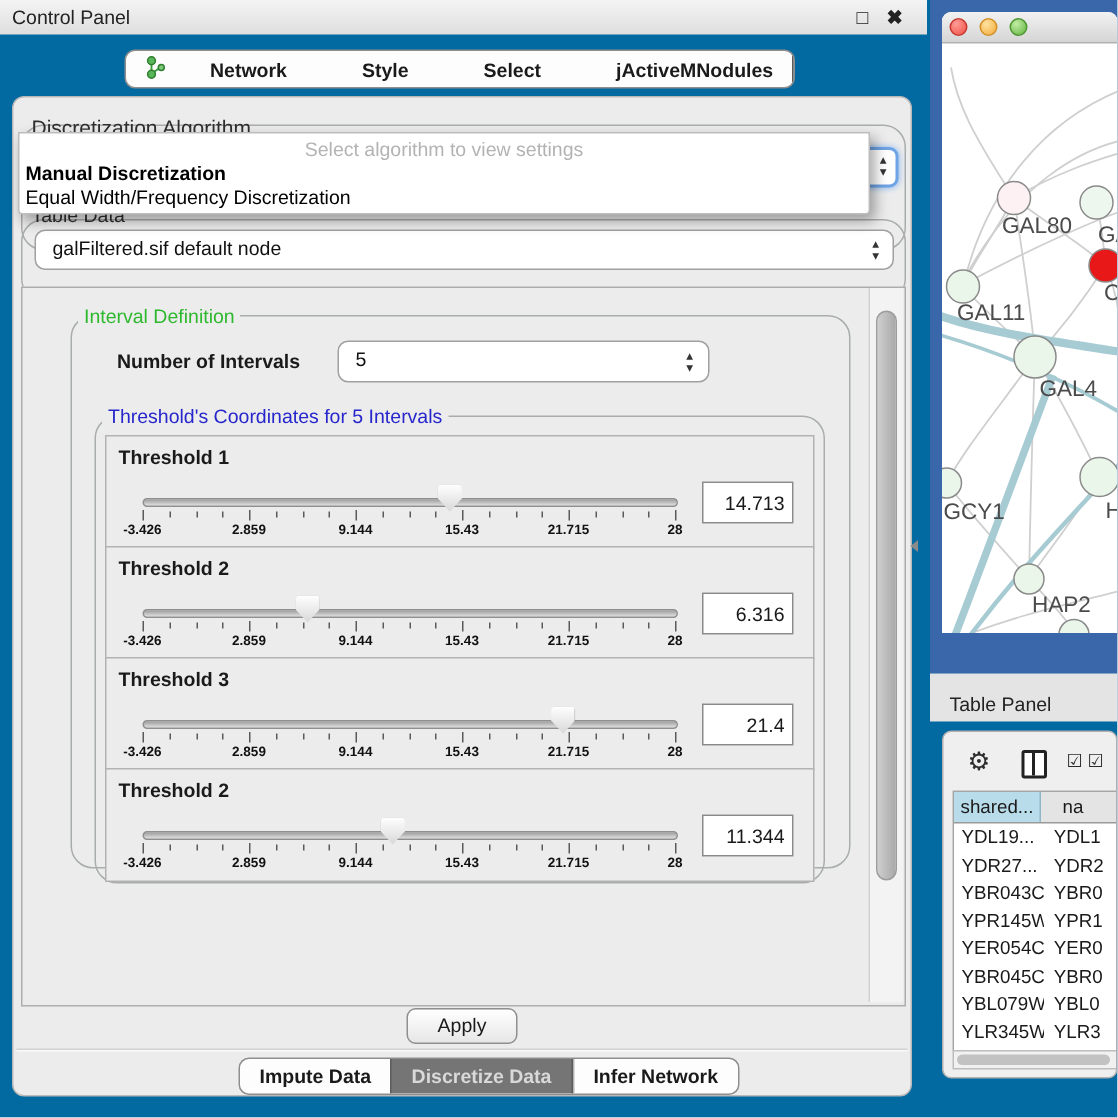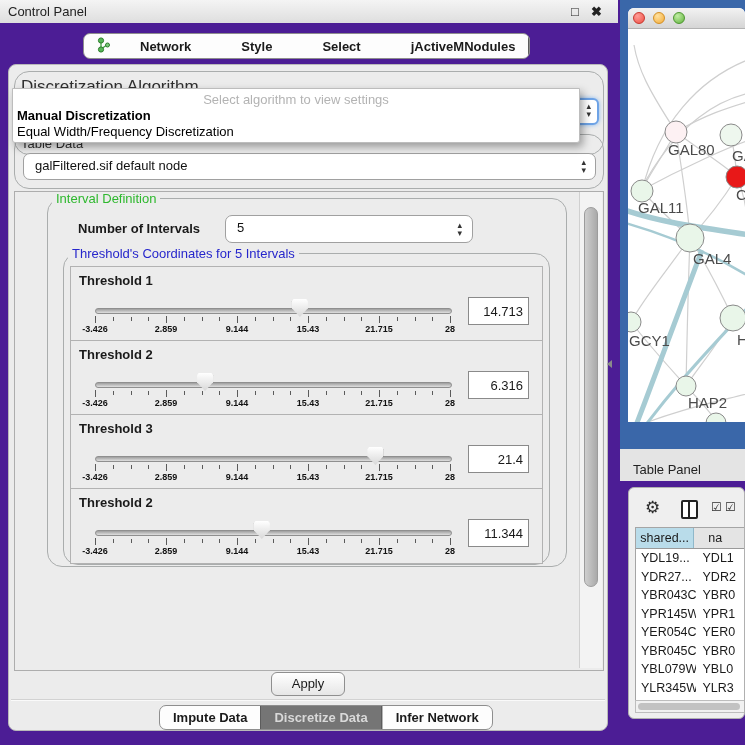--- a/index.html
+++ b/index.html
@@ -1,16 +1,16 @@
 <!DOCTYPE html>
 <html><head>
 <meta charset="utf-8">
 <style>
   html,body{margin:0;padding:0;}
-  #root{position:relative;width:745px;height:745px;background:#4c1d95;overflow:hidden;
+  #root{position:relative;width:745px;height:745px;background:#0369a1;overflow:hidden;
         font-family:"Liberation Sans",sans-serif;color:#1a1a1a;}
   .abs{position:absolute;}
 
   
   .cp-titlebar{left:0;top:0;width:618px;height:23px;background:linear-gradient(#f4f4f4,#dedede);}
   .cp-title{left:8px;top:4px;font-size:13px;color:#222;}
   .win-icon{top:4px;font-size:13px;color:#222;cursor:default;font-weight:bold;}
 
   
   .top-tabbar{left:83px;top:33px;height:24px;width:445px;background:#fdfdfd;
@@ -18,28 +18,28 @@
       font-size:13px;font-weight:bold;color:#1a1a1a;}
   .seg{display:flex;align-items:center;padding:0 13px;white-space:nowrap;}
   .seg .lbl{pointer-events:none;padding-left:24px;}
   .seg-sep{width:1px;background:#b5b5b5;margin:4px 0;}
   .seg.selected{background:#6f6f6f;color:#d6d6d6;border-left:1px solid #5c5c5c;border-right:1px solid #5c5c5c;}
   .net-glyph{margin-right:6px;display:inline-block;}
 
   
   .outer-panel{left:8px;top:64px;width:598px;height:665px;background:#ececec;
       border:1px solid #b9b9b9;border-radius:8px;}
-  .field-box{position:absolute;border:1px solid #aaadad;border-radius:15px;}
+  .field-box{position:absolute;border:1px solid #aaadad;border-radius:15px;margin-top:12px;}
   .legend{position:absolute;top:-8px;background:#ececec;padding:0 4px;font-size:13px;white-space:nowrap;}
   .legend.green{color:#2eb82e;}
   .legend.blue{color:#2626cc;}
 
   
   .boxA{left:5px;top:6px;width:588px;height:82px;}
-  .boxA-label{left:12px;top:12px;font-size:17px;color:#2f2f2f;}
+  .boxA-label{left:12px;top:12px;font-size:14px;color:#2f2f2f;}
   .algo-combo{left:22px;top:33px;width:564px;height:23px;background:#fff;border:2px solid #6ea3e6;
       border-radius:6px;box-shadow:0 0 4px #86b6ee;}
   .algo-combo .stepper{right:6px;top:2px;}
 
   
   .popup{left:12px;top:88px;width:566px;height:53px;background:#ffffff;border:1px solid #bdbdbd;
       border-radius:0 0 3px 3px;box-shadow:3px 4px 9px rgba(0,0,0,0.35);z-index:50;font-size:13px;}
   .popup-placeholder{left:0;top:3px;width:100%;text-align:center;color:#b3b3b3;}
   .popup-opt1{left:4px;top:19px;font-weight:bold;color:#000;}
   .popup-opt2{left:4px;top:35px;color:#000;}

